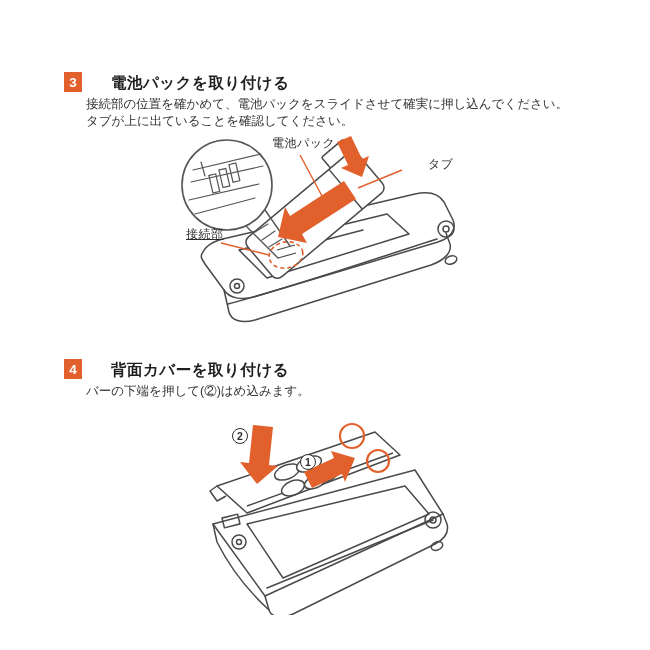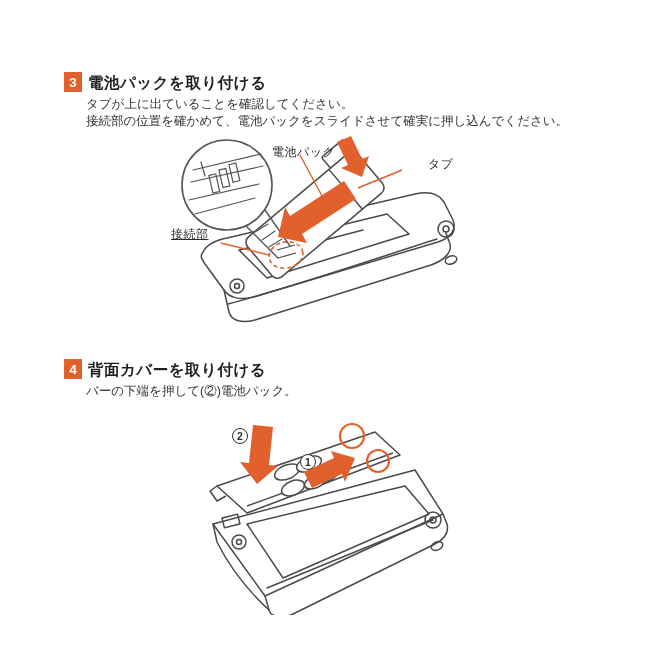--- a/index.html
+++ b/index.html
@@ -9,21 +9,21 @@
     position:relative; width:650px; height:650px; background:#ffffff;
     font-family:"Liberation Sans", sans-serif; color:var(--text); overflow:hidden;
   }
   .badge {
     position:absolute; width:18px; height:20px; background:var(--accent);
     color:#fff; font-weight:bold; font-size:13.5px; display:flex;
     align-items:center; justify-content:center;
   }
   .step-title {
     position:absolute; font-size:15.5px; font-weight:bold; color:#1f1f1f;
-    letter-spacing:0.5px; white-space:nowrap;
+    letter-spacing:0.5px; white-space:nowrap;margin-left:23px;
   }
   .step-body { position:absolute; font-size:12.5px; color:#333; }
   .step-body .line { white-space:nowrap; line-height:17px; }
   .diagram { position:absolute; }
   .dlabel {
     position:absolute; font-size:12px; color:#2b2b2b; white-space:nowrap;
     letter-spacing:0.5px;
   }
   .circ-num {
     position:absolute; width:16px; height:16px; border:1.6px solid #2e2e2e;
@@ -34,22 +34,22 @@
 </style>
 </head>
 <body>
 
 <div class="page">
 
   <section>
     <span class="badge" style="left:64px; top:72px;">3</span>
     <h2 class="step-title" style="left:88px; top:73px;">電池パックを取り付ける</h2>
     <div class="step-body" style="left:86px; top:96px;">
+      <div class="line">接続部の位置を確かめて、電池パックをスライドさせて確実に押し込んでください。</div>
       <div class="line">タブが上に出ていることを確認してください。</div>
-      <div class="line">接続部の位置を確かめて、電池パックをスライドさせて確実に押し込んでください。</div>
     </div>
 
     <div class="diagram" style="left:165px; top:128px; width:300px; height:212px;">
       <svg width="300" height="212" viewBox="0 0 300 212">
 
         <g stroke="#4a4a4a" stroke-width="1.5" fill="none" stroke-linejoin="round" stroke-linecap="round">
           <path d="M38 124 C42 116 52 112 62 110 L250 66 C264 63 274 66 279 74 L288 92 C292 102 285 110 273 114 L92 168 C76 173 64 170 59 162 L40 136 C36 130 35 128 38 124 Z" fill="#ffffff"></path>
           <path d="M59 162 L64 184 C66 192 76 196 90 192 L266 137 C280 132 287 124 285 116 L281 105"></path>
           <path d="M63 176 C125 160 200 134 272 111"></path>
           <path d="M74 122 L222 86 L244 106 L102 150 Z"></path>
@@ -89,31 +89,31 @@
 
         <polygon points="179,53 125,88 120,79 113,109 142,115 137,106 191,71" style="fill:var(--accent)"></polygon>
         <polygon points="172,14 183,37 176,40 197,49 204,28 197,31 186,8" style="fill:var(--accent)"></polygon>
 
         <g stroke-width="1.4" style="stroke:var(--accent)">
           <line x1="135" y1="27" x2="157" y2="68"></line>
           <line x1="237" y1="42" x2="193" y2="60"></line>
           <line x1="56" y1="115" x2="104" y2="127"></line>
         </g>
       </svg>
-      <div class="dlabel" style="left:107px; top:16px;">電池パック</div>
+      <div class="dlabel" style="left:107px; top:7px;">電池パック</div>
       <div class="dlabel" style="left:239px; top:28px;margin-left:24px;">タブ</div>
-      <div class="dlabel" style="left:6px; top:98px;text-decoration:underline;">接続部</div>
+      <div class="dlabel" style="left:21px; top:98px;text-decoration:underline;">接続部</div>
     </div>
   </section>
 
   <section>
     <span class="badge" style="left:64px; top:359px;">4</span>
     <h2 class="step-title" style="left:88px; top:360px;">背面カバーを取り付ける</h2>
     <div class="step-body" style="left:86px; top:383px;">
-      <div class="line">バーの下端を押して(②)電池パック。</div>
+      <div class="line">バーの下端を押して(②)はめ込みます。</div>
     </div>
 
     <div class="diagram" style="left:195px; top:420px; width:285px; height:195px;">
       <svg width="285" height="195" viewBox="0 0 285 195">
 
         <g stroke="#4a4a4a" stroke-width="1.5" fill="none" stroke-linejoin="round" stroke-linecap="round">
           <path d="M18 104 L220 50 L248 94 L70 176 Z" fill="#ffffff"></path>
           <path d="M70 176 L74 190 C76 197 86 199 98 194 L240 124 C250 119 254 112 252 104 L248 94"></path>
           <path d="M18 104 L22 122 C32 142 50 168 74 190"></path>
           <path d="M72 168 L238 100"></path>

